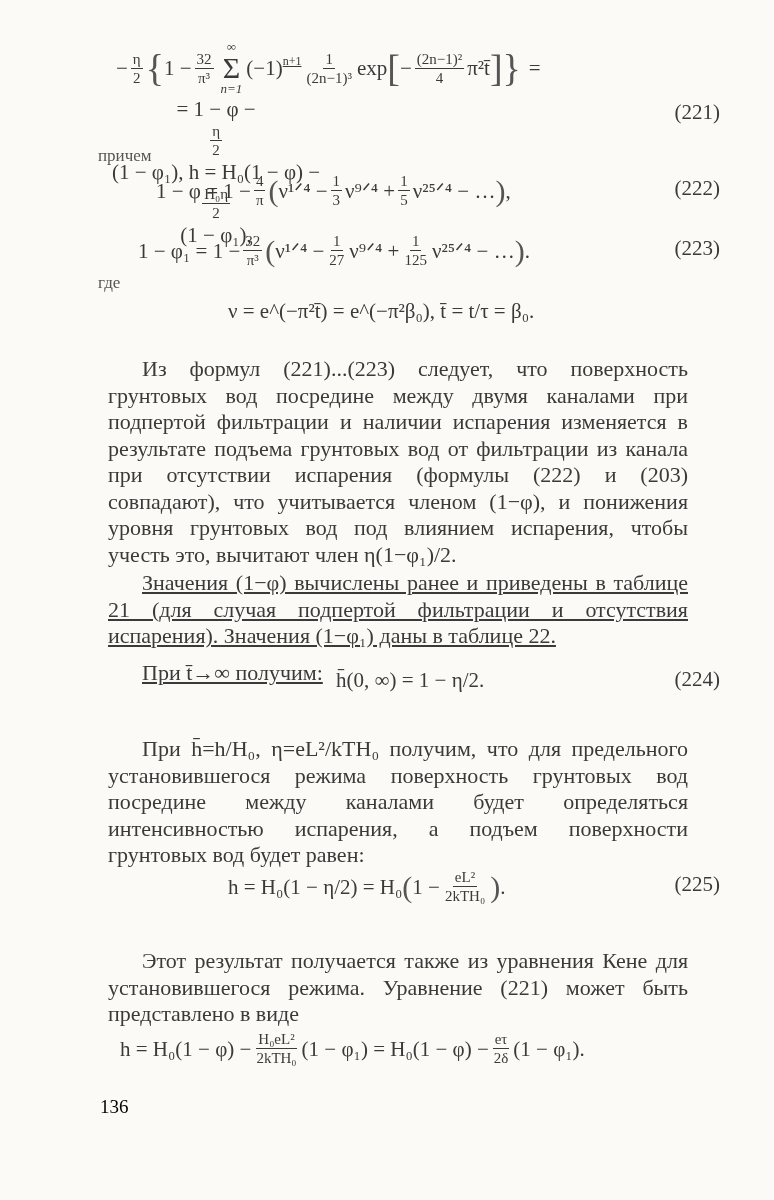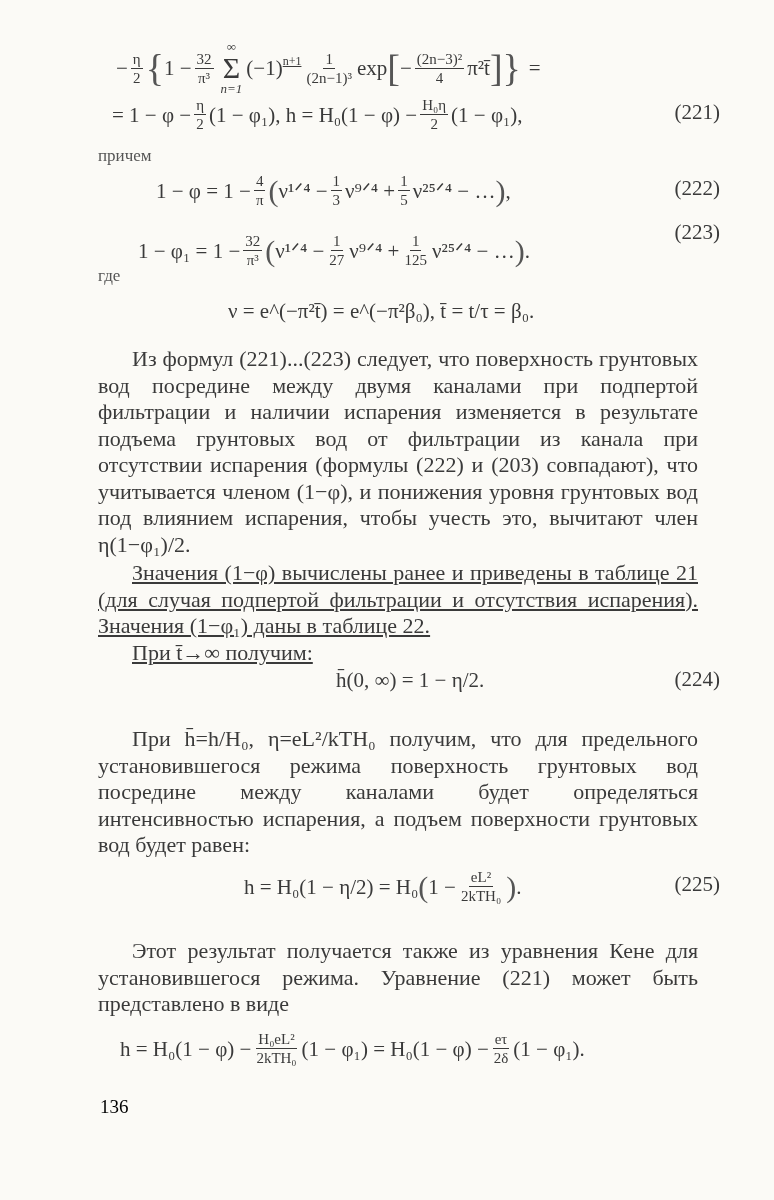--- a/index.html
+++ b/index.html
@@ -18,21 +18,21 @@
   .frac .num { border-bottom: 1px solid #3a3a3a; padding: 0 2px; }
   .frac .den { padding: 0 2px; }
   .sum { display: inline-flex; flex-direction: column; align-items: center; vertical-align: middle; margin: 0 4px; line-height: 14px; }
   .sum .top { font-size: 13px; }
   .sum .sig { font-size: 30px; line-height: 28px; }
   .sum .bot { font-size: 13px; font-style: italic; }
   .big { font-size: 38px; line-height: 30px; font-weight: 300; color: #555; }
   .mid { font-size: 30px; font-weight: 300; color: #555; }
   sup { font-size: 12px; }
   .para { position: absolute; left: 98px; width: 600px; font-size: 22px; line-height: 26.5px; text-align: justify; }
-  .para p { margin: 0; text-indent: 34px; }
+  .para p { margin: 10px; text-indent: 34px; }
   .label { position: absolute; font-size: 17px; color: #555; }
   .pagenum { position: absolute; left: 100px; top: 1096px; font-size: 19px; color: #000000; }
 </style>
 </head>
 <body>
 
 <div class="page">
 
   <div class="eq" style="left:116px; top:40px;">
     <span>−</span>
@@ -54,30 +54,30 @@
     <span>(−1)</span>
       <sup style="margin-top:-14px;text-decoration:underline;">n+1</sup>
     <span class="frac">
       <span class="num">1</span>
       <span class="den">(2n−1)³</span>
     </span>
     <span>exp</span>
     <span class="big">[</span>
     <span>−</span>
     <span class="frac">
-      <span class="num">(2n−3)²</span>
+      <span class="num">(2n−1)²</span>
       <span class="den">4</span>
     </span>
     <span>π²t̄</span>
     <span class="big">]</span>
     <span class="big">}</span>
     <span style="margin-left:8px;">=</span>
   </div>
 
-  <div class="eq" style="left:112px; top:96px;">
+  <div class="eq" style="left:112px; top:96px;flex-direction:column;">
     <span>= 1 − φ −</span>
     <span class="frac">
       <span class="num">η</span>
       <span class="den">2</span>
     </span>
     <span>(1 − φ₁),  h = H₀(1 − φ) −</span>
     <span class="frac">
       <span class="num">H₀η</span>
       <span class="den">2</span>
     </span>
@@ -124,23 +124,23 @@
     </span>
     <span>ν⁹ᐟ⁴ +</span>
     <span class="frac">
       <span class="num">1</span>
       <span class="den">125</span>
     </span>
     <span>ν²⁵ᐟ⁴ − …</span>
     <span class="mid">)</span>
     <span>.</span>
   </div>
-  <span class="eqnum" style="top:220px;">(223)</span>
+  <span class="eqnum" style="top:236px;">(223)</span>
 
-  <span class="label" style="left:98px; top:266px;">где</span>
+  <span class="label" style="left:98px; top:273px;">где</span>
 
   <div class="eq" style="left:228px; top:298px;">
     <span>ν = e^(−π²t̄) = e^(−π²β₀),  t̄ = t/τ = β₀.</span>
   </div>
 
   <div class="para" style="top:346px;">
     <p>Из формул (221)...(223) следует, что поверхность грунтовых вод посредине между двумя каналами при подпертой фильтрации и наличии испарения изменяется в результате подъема грунтовых вод от фильтрации из канала при отсутствии испарения (формулы (222) и (203) совпадают), что учитывается членом (1−φ), и понижения уровня грунтовых вод под влиянием испарения, чтобы учесть это, вычитают член η(1−φ₁)/2.</p>
   </div>
 
   <div class="para" style="top:560px;text-decoration:underline;">
@@ -150,21 +150,21 @@
 
   <div class="eq" style="left:312px; top:667px;margin-left:24px;">
     <span>h̄(0, ∞) = 1 − η/2.</span>
   </div>
   <span class="eqnum" style="top:667px;">(224)</span>
 
   <div class="para" style="top:726px;">
     <p>При h̄=h/H₀, η=eL²/kTH₀ получим, что для предельного установившегося режима поверхность грунтовых вод посредине между каналами будет определяться интенсивностью испарения, а подъем поверхности грунтовых вод будет равен:</p>
   </div>
 
-  <div class="eq" style="left:244px; top:868px;">
+  <div class="eq" style="left:228px; top:868px;">
     <span>h = H₀(1 − η/2) = H₀</span>
     <span class="mid">(</span>
     <span>1 −</span>
     <span class="frac">
       <span class="num">eL²</span>
       <span class="den">2kTH₀</span>
     </span>
     <span class="mid">)</span>
     <span>.</span>
   </div>

